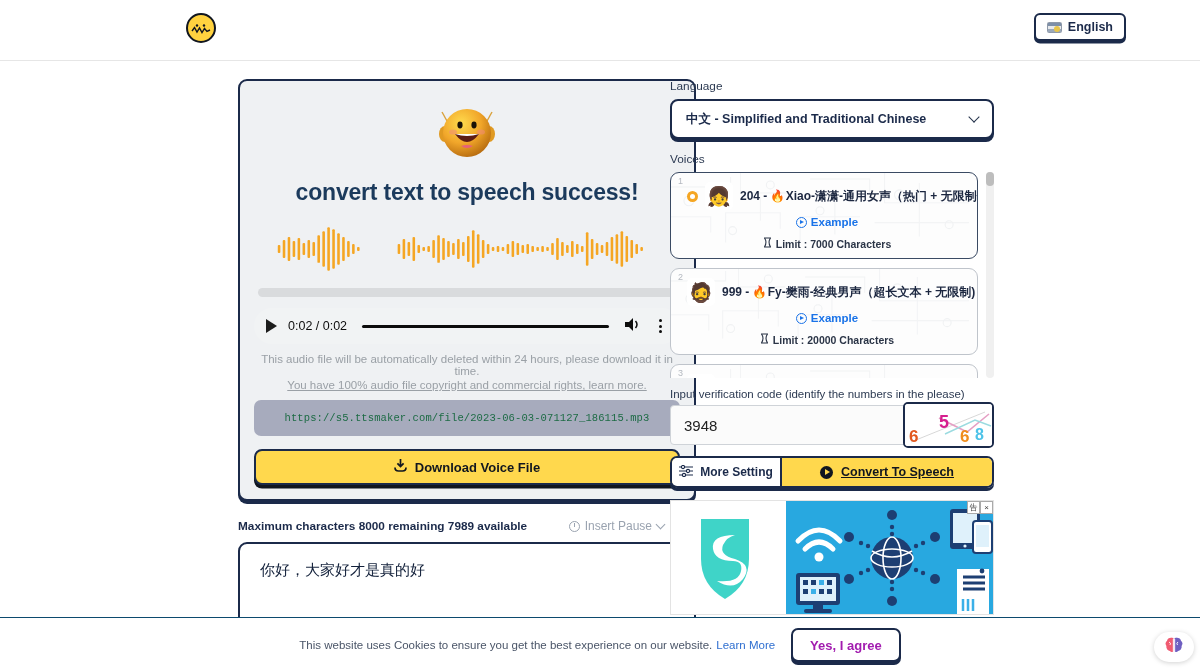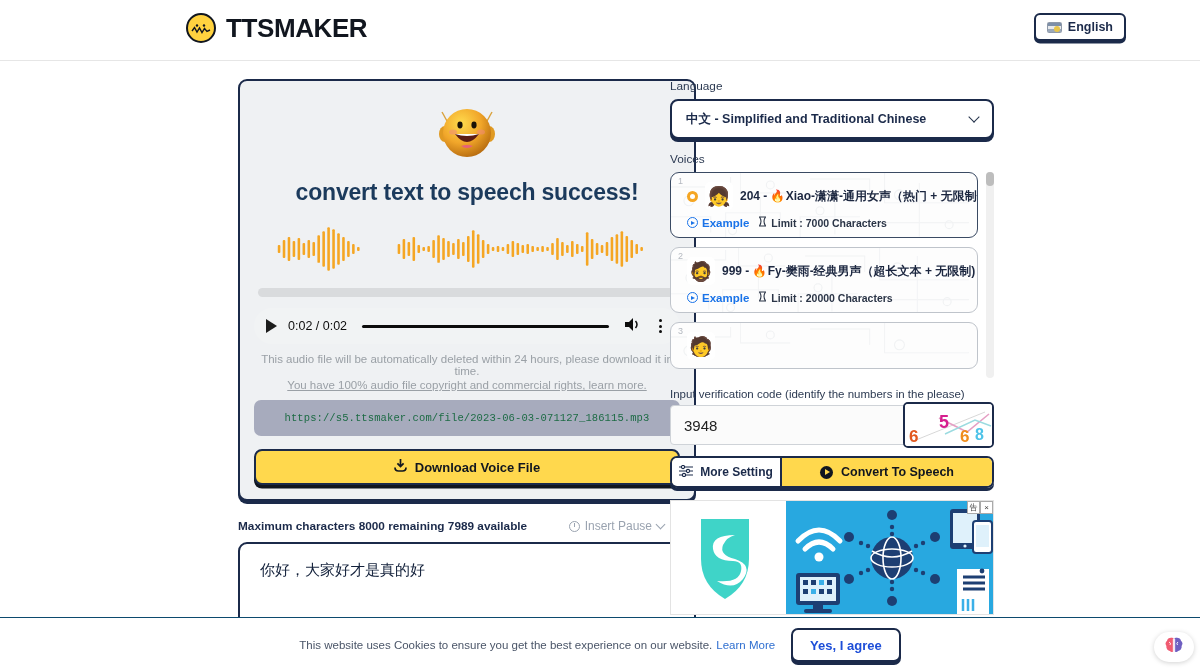--- a/index.html
+++ b/index.html
@@ -156,21 +156,21 @@
   .voice-row { position:relative; display:flex; align-items:center; gap:7px; padding-left:6px;}
   .radio-dot {
     width:11px;height:11px;border-radius:50%;border:3px solid #f5a623;background:#fff;
     flex:none; cursor:pointer;
   }
   .avatar {
     width:28px;height:28px;border-radius:5px;background:#fff;
     display:flex;align-items:center;justify-content:center;font-size:19px;line-height:1;flex:none;
   }
   .voice-name { font-size:12px; font-weight:bold; color:#1c2740; white-space:nowrap; }
-  .voice-meta { position:relative; margin-top:6px; padding-left:6px; display:flex; align-items:center; gap:9px; }
+  .voice-meta { position:relative; margin-top:6px; padding-left:6px; display:flex; align-items:center; gap:9px;flex-direction:column; }
   .ex-link { display:flex; align-items:center; gap:4px; color:#1a73e8; font-size:11.5px; font-weight:bold; cursor:pointer;}
   .ex-circle { width:11px;height:11px;border:1.4px solid #1a73e8;border-radius:50%;
                display:flex;align-items:center;justify-content:center; }
   .ex-circle::after{content:"";width:0;height:0;border-left:4px solid #1a73e8;
                border-top:2.6px solid transparent;border-bottom:2.6px solid transparent;margin-left:1px;}
   .limit-txt { font-size:10.5px; font-weight:bold; color:#2b3547; display:flex; align-items:center; gap:4px;}
   .vscroll-track {
     position:absolute; right:0; top:0; width:8px; height:206px;
     background:#f0f0f0; border-radius:4px; cursor:pointer;
   }
@@ -201,21 +201,21 @@
   
   .btn-row { margin-top:11px; display:flex; width:324px; height:32px;
              border:2px solid #1b2a4a; border-radius:7px; overflow:hidden;
              box-shadow: 0 3px 0 #1b2a4a; }
   .more-btn {
     width:110px; background:#fff; display:flex; align-items:center; justify-content:center; gap:7px;
     font-size:12px; font-weight:bold; color:#1b2a4a; border-right:2px solid #1b2a4a; cursor:pointer;
   }
   .convert-btn {
     flex:1; background:#ffd84d; display:flex; align-items:center; justify-content:center; gap:8px;
-    font-size:12.5px; font-weight:bold; color:#11161f; cursor:pointer;
+    font-size:12.5px; font-weight:bold; color:#11161f; cursor:pointer;text-decoration:underline;
   }
   .play-circle{width:13px;height:13px;border-radius:50%;background:#11161f;
      display:flex;align-items:center;justify-content:center;}
   .play-circle::after{content:"";width:0;height:0;border-left:5px solid #ffd84d;
      border-top:3px solid transparent;border-bottom:3px solid transparent;margin-left:1.5px;}
 
   
   .ad-box { margin-top:12px; position:relative; width:324px; height:115px;
             background:#fff; border:1px solid #e3e3e3; overflow:hidden; cursor:pointer;}
   .ad-badges { position:absolute; right:0; top:0; display:flex; gap:0; z-index:5; }
@@ -227,21 +227,21 @@
     position:absolute; left:0; bottom:0; width:1200px; height:55px;
     background:#fff; border-top:1px solid #0c4a6e;
     display:flex; align-items:center; justify-content:center; gap:0;
   }
   .cookie-txt { font-size:11.5px; color:#4a5568; }
   .cookie-link { color:#2f6fd0; cursor:pointer; }
   .cookie-btn {
     margin-left:16px; height:34px; padding:0 17px;
     background:#fff; border:2px solid #1b2a4a; border-radius:7px;
     box-shadow:0 3px 0 #1b2a4a;
-    font-size:13px; font-weight:bold; color:#1d4ed8; cursor:pointer;
+    font-size:13px; font-weight:bold; color:#a21caf; cursor:pointer;
     display:flex; align-items:center;
   }
   .brain-fab {
     position:absolute; right:6px; bottom:10px;
     width:40px; height:30px; border-radius:15px; background:#fff;
     box-shadow:0 1px 5px rgba(0,0,0,0.18);
     display:flex; align-items:center; justify-content:center; cursor:pointer;
   }
 </style>
 </head>
@@ -251,21 +251,20 @@
 
   <div class="header">
     <div class="brand">
       <span class="logo-mark">
         <svg width="20" height="12" viewBox="0 0 20 12">
           <circle cx="6" cy="3.5" r="1.2" fill="#11161f"></circle>
           <circle cx="13" cy="3.5" r="1.2" fill="#11161f"></circle>
           <polyline points="1,9 3.5,5.5 6,10 8.5,6 11,10.5 13.5,6.5 16,9.5 19,8" fill="none" stroke="#11161f" stroke-width="1.4"></polyline>
         </svg>
       </span>
-      <span class="brand-name">TTSMAKER</span>
     </div>
     <div class="lang-btn">
       <span class="flag-ico"></span>
       <span>English</span>
     </div>
   </div>
 
   <div class="left-col">
 
     <div class="result-panel">

